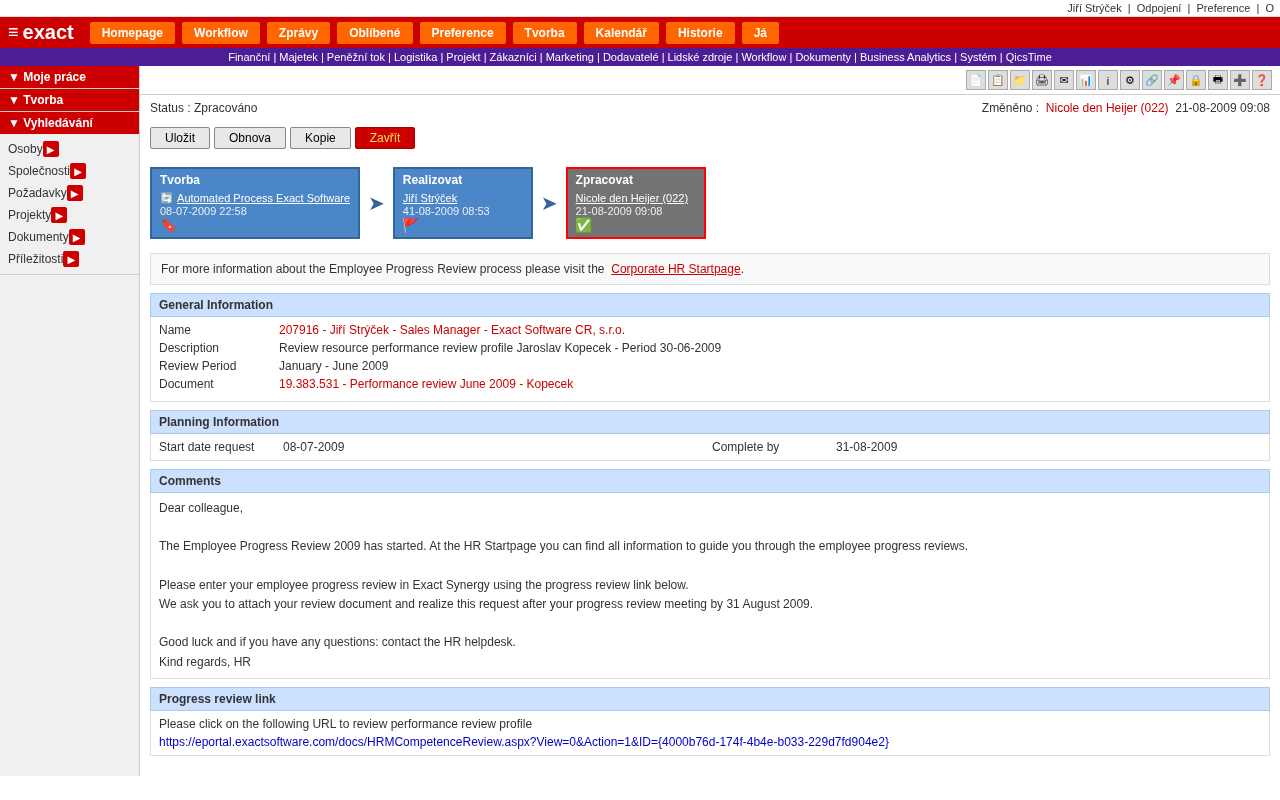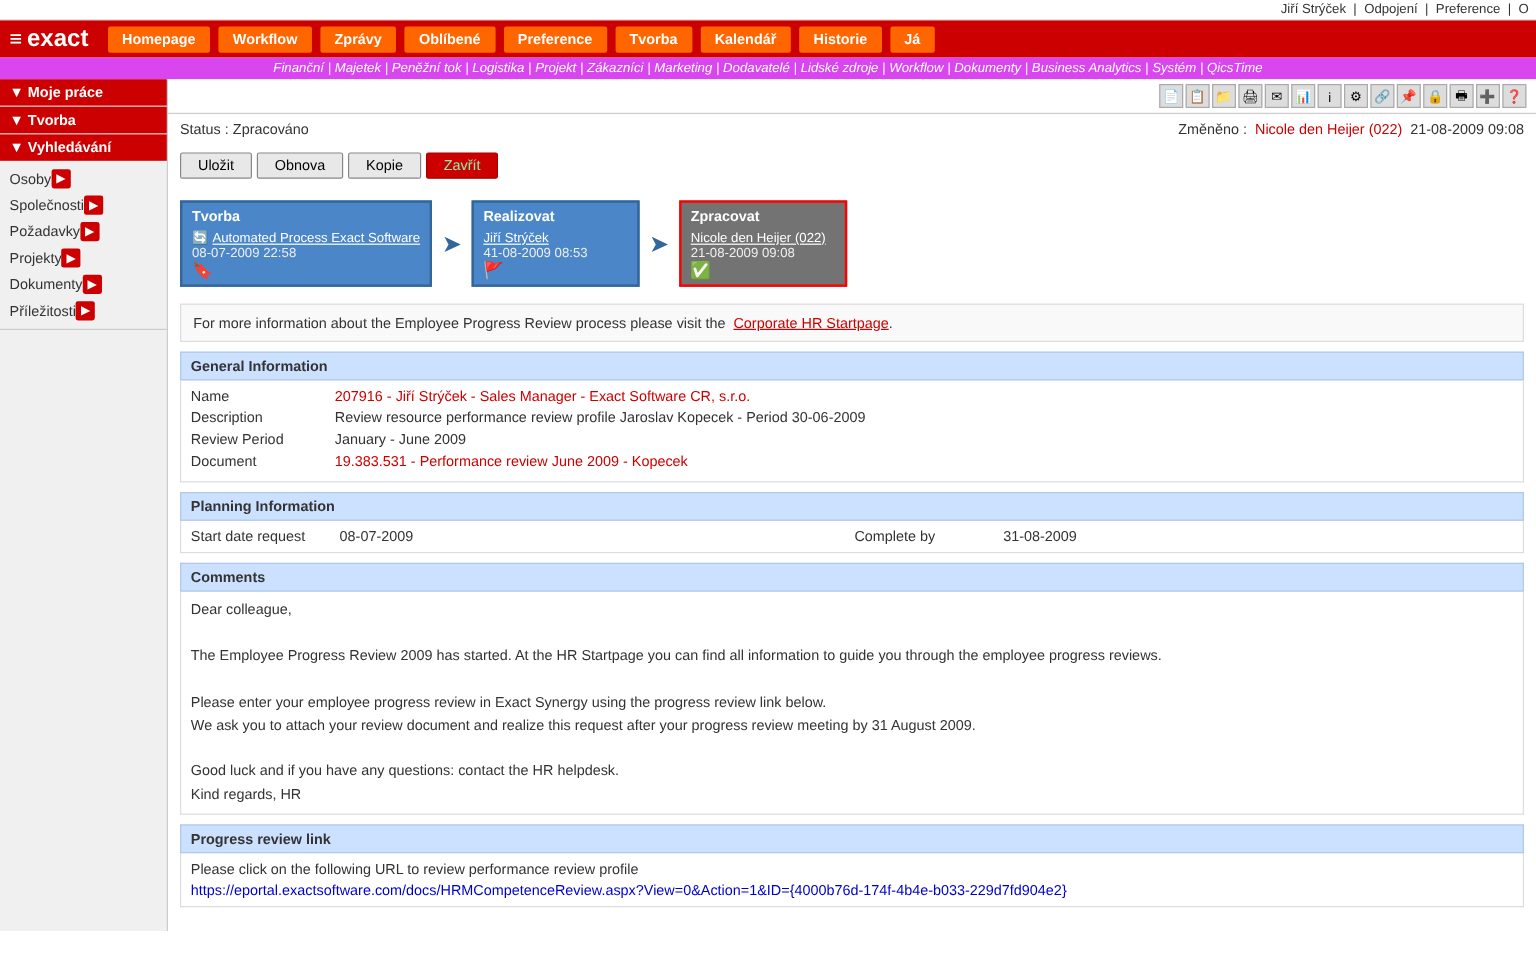--- a/index.html
+++ b/index.html
@@ -45,26 +45,25 @@
       border: none;
       padding: 4px 12px;
       font-size: 12px;
       cursor: pointer;
       font-weight: bold;
       border-radius: 2px;
     }
 
     
     #secondary-nav {
-      background: #d946ef;
+      background: #4c1d95;
       text-align: center;
       padding: 3px 6px;
       font-size: 11px;
       color: #fff;
-      font-style: italic;
     }
     #secondary-nav a { color: #fff; text-decoration: none; }
 
     
     #main-layout {
       display: flex;
       height: calc(800px - 90px);
     }
 
     
@@ -177,21 +176,21 @@
     .action-btn {
       padding: 3px 14px;
       font-size: 12px;
       cursor: pointer;
       border: 1px solid #888;
       background: #e8e8e8;
       border-radius: 2px;
     }
     .action-btn.close-btn {
       background: #cc0000;
-      color: #86efac;
+      color: #fde047;
       border-color: #aa0000;
     }
 
     
     #workflow-steps {
       display: flex;
       align-items: center;
       padding: 6px 10px;
       gap: 8px;
       margin-bottom: 8px;

